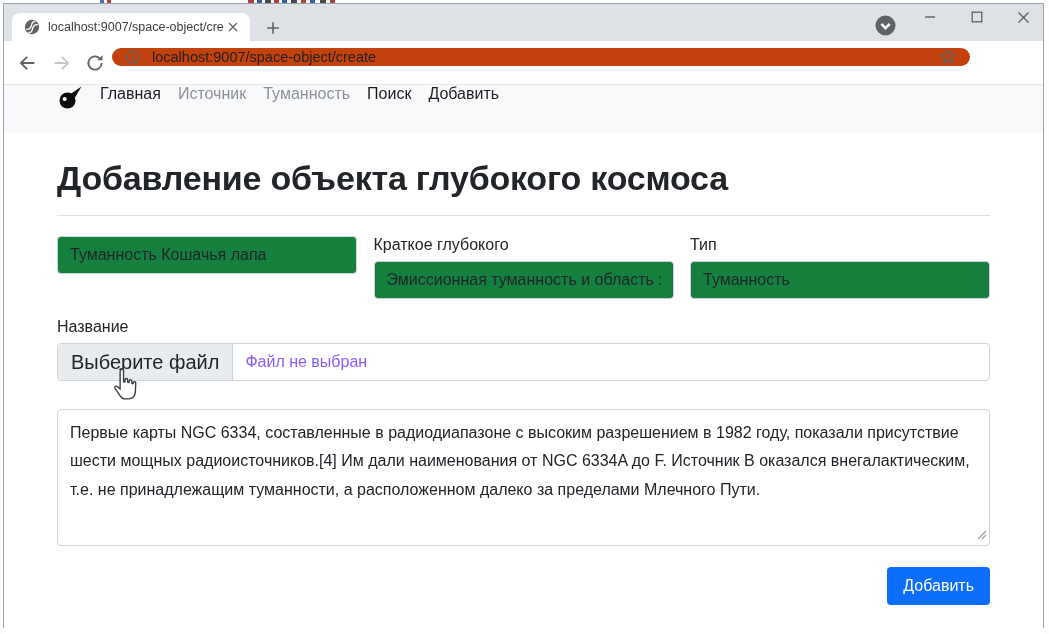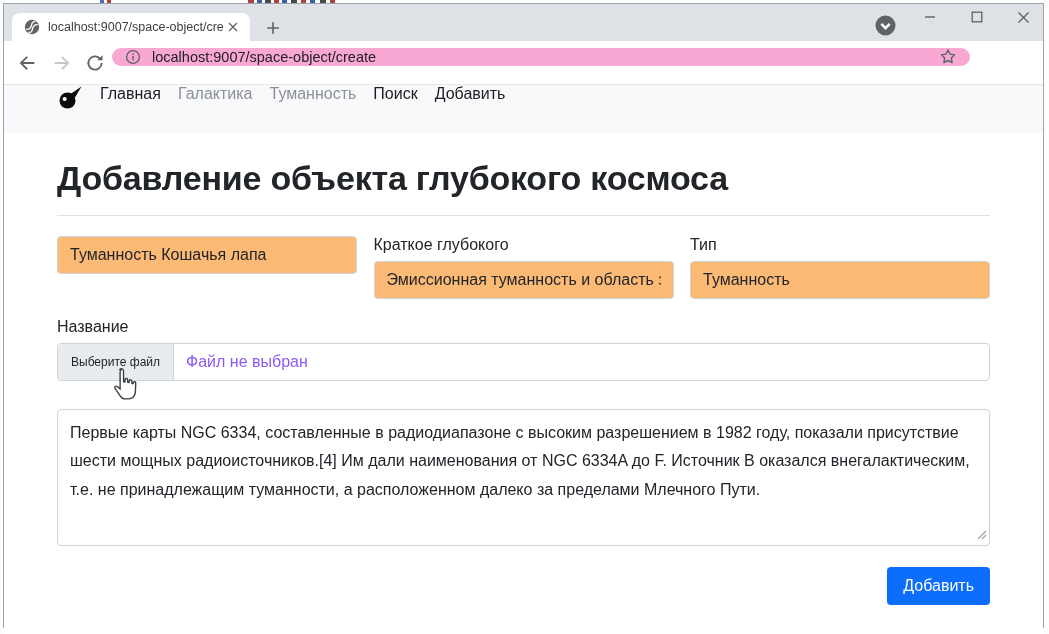--- a/index.html
+++ b/index.html
@@ -28,21 +28,21 @@
   .win-btn { position:absolute; width:30px; height:26px; top:0; display:flex;
     align-items:center; justify-content:center; }
   .win-min { left:911px; } .win-max { left:958px; } .win-close { left:1004px; }
 
   .toolbar { position:absolute; left:0; top:37px; width:100%; height:44px; background:#fff;
     border-bottom:1px solid #e4e6e9; }
   .nav-ico { position:absolute; top:11px; width:22px; height:22px; display:flex;
     align-items:center; justify-content:center; }
   .back-btn { left:12px; } .fwd-btn { left:47px; } .reload-btn { left:80px; }
   .omnibox { position:absolute; left:108px; top:7px; width:858px; height:18px;
-    background:#f9a8d4; border-radius:15px; display:flex; align-items:center; padding:0 12px; }
+    background:#c2410c; border-radius:15px; display:flex; align-items:center; padding:0 12px; }
   .url-text { font-size:14.5px; color:#202124; margin-left:10px; white-space:nowrap; }
   .omni-star { margin-left:auto; width:20px; height:20px; }
   .avatar-btn { position:absolute; left:975px; top:44px; width:28px; height:28px; }
   .menu-btn { position:absolute; left:1019px; top:48px; width:12px; height:20px;
     display:flex; align-items:center; justify-content:center; }
 
   
   .site-nav { position:absolute; left:0; top:81px; width:100%; height:48px; background:#f8f9fa;
     display:flex; align-items:flex-start; padding:0 53px; }
   .brand { width:26px; height:26px; margin-right:17px; display:flex; align-items:center; }
@@ -54,27 +54,27 @@
     padding:0 53px; }
   .page-title { margin-top:21px; font-size:34px; font-weight:700; color:#212529;
     letter-spacing:-0.2px; }
   .rule { border:none; border-top:1px solid rgba(0,0,0,0.12); margin-top:17px; }
 
   .form-row { display:flex; justify-content:space-between; margin-top:20px; }
   .form-col { width:300px; }
   .field-label { font-size:16px; color:#212529; display:block; margin-bottom:7px; }
   .text-input { width:100%; height:38px; border:1px solid #ced4da; border-radius:4px;
     padding:0 12px; font-size:16px; color:#212529; font-family:"Liberation Sans",sans-serif;
-    background:#fdba74; outline:none; }
+    background:#15803d; outline:none; }
 
   .image-label { margin-top:19px; }
   .file-control { margin-top:0; width:100%; height:38px; border:1px solid #ced4da;
     border-radius:4px; display:flex; align-items:stretch; overflow:hidden; background:#fff; }
   .file-btn { background:#e9ecef; border-right:1px solid #ced4da; padding:0 13px;
-    font-size:12px; color:#212529; display:flex; align-items:center; }
+    font-size:20px; color:#212529; display:flex; align-items:center; }
   .file-status { padding:0 12px; font-size:16px; color:#8b5cf6; display:flex; align-items:center; }
 
   .desc-wrap { position:relative; margin-top:28px; }
   .desc-area { width:100%; height:137px; border:1px solid #ced4da; border-radius:4px;
     resize:none; padding:9px 12px; font-size:16px; line-height:1.78; color:#212529;
     font-family:"Liberation Sans",sans-serif; outline:none; }
   .grip { position:absolute; right:3px; bottom:6px; }
 
   .submit-row { margin-top:17px; display:flex; justify-content:flex-end; }
   .submit-btn { background:#0d6efd; color:#fff; border:none; border-radius:4px;
@@ -201,21 +201,21 @@
 
     <div class="site-nav">
       <span class="brand">
         <svg width="26" height="26" viewBox="0 0 26 26">
           <path d="M13.5 9 24.5 1.5 18 12.5z" fill="#0b0b0c"></path>
           <circle cx="10.5" cy="15.5" r="8" fill="#0b0b0c"></circle>
           <circle cx="7.6" cy="14" r="2.1" fill="#fff"></circle>
         </svg>
       </span>
       <a class="site-link" href="#">Главная</a>
-      <a class="site-link muted" href="#">Галактика</a>
+      <a class="site-link muted" href="#">Источник</a>
       <a class="site-link muted" href="#">Туманность</a>
       <a class="site-link" href="#">Поиск</a>
       <a class="site-link" href="#">Добавить</a>
     </div>
 
     <div class="main">
       <h1 class="page-title">Добавление объекта глубокого космоса</h1>
       <hr class="rule">
 
       <div class="form-row">

